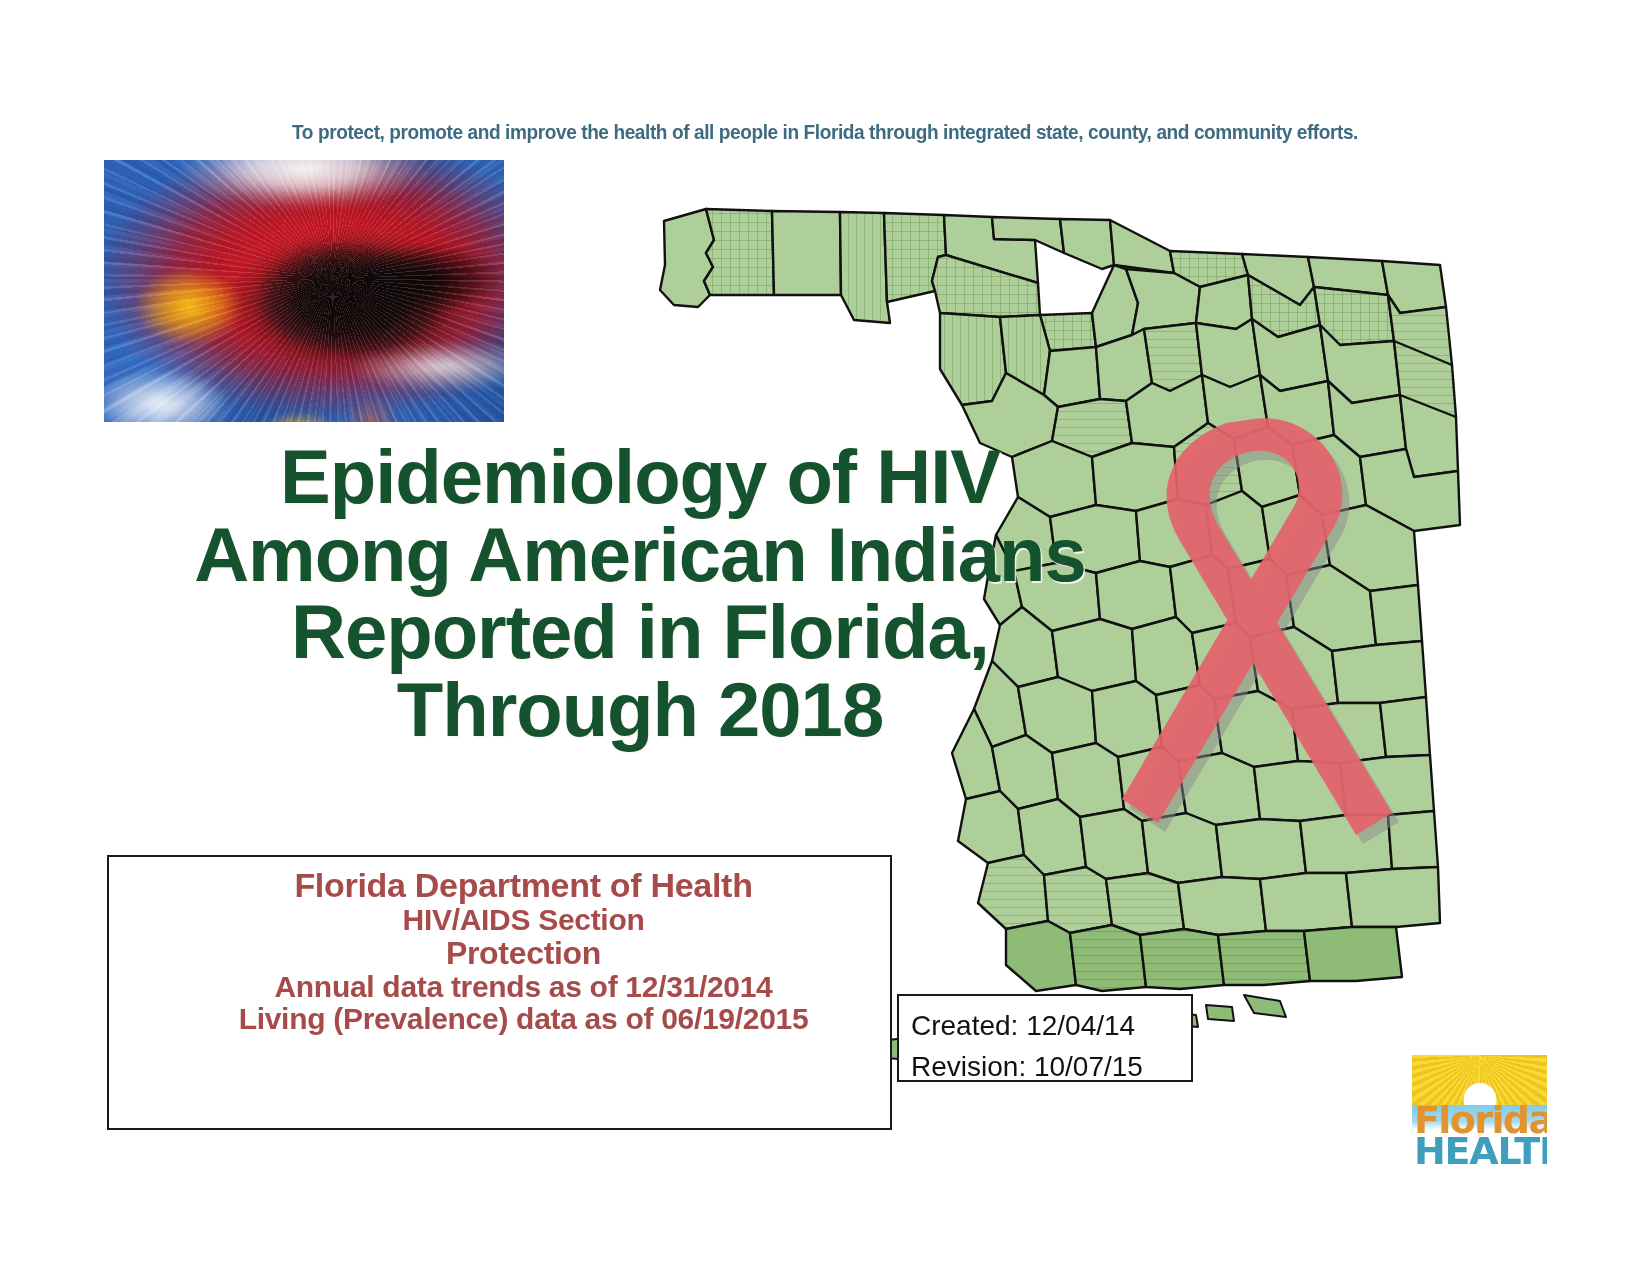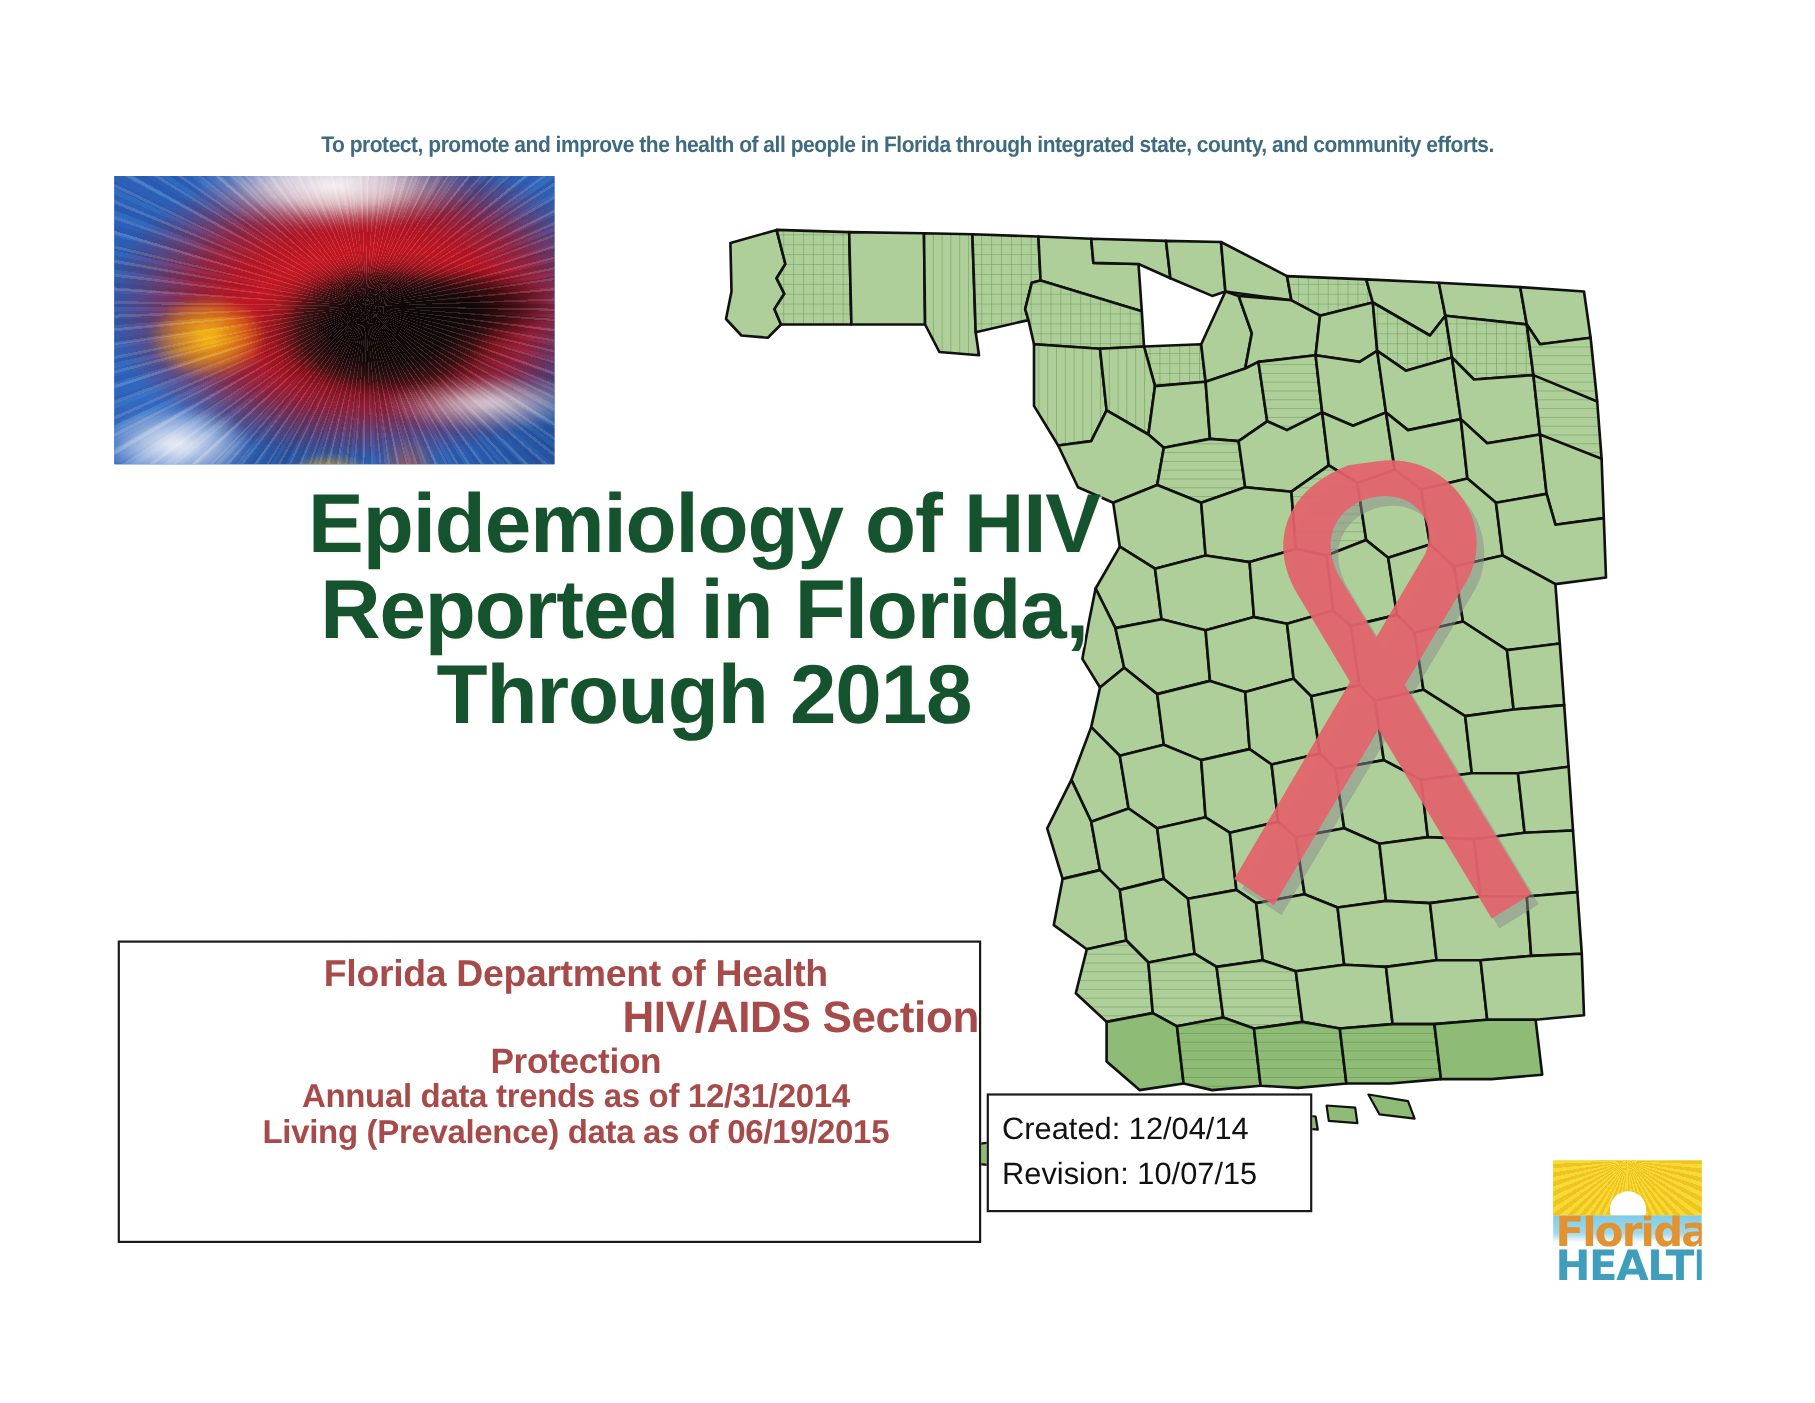--- a/index.html
+++ b/index.html
@@ -164,32 +164,32 @@
   #attrib-box .aline {
     display: block;
     text-align: center;
     color: #a64b49;
     font-family: "Liberation Sans", sans-serif;
     font-weight: bold;
     letter-spacing: -0.3px;
     line-height: 1.08;
   }
   #attrib-box .a1 { font-size: 34px; }
-  #attrib-box .a2 { font-size: 40px; text-align: right; }
+  #attrib-box .a2 { font-size: 30px; }
   #attrib-box .a3 { font-size: 32px; }
   #attrib-box .a4 { font-size: 30px; }
   #attrib-box .a5 { font-size: 30px; }
 
   
   #daterev-box {
     position: absolute;
     left: 897px;
     top: 974px;
     width: 296px;
-    height: 108px;
+    height: 88px;
     border: 2.5px solid #1a1a1a;
     background: #ffffff;
     box-sizing: border-box;
     padding: 10px 0 0 12px;
   }
   #daterev-box .dline {
     display: block;
     color: #111111;
     font-family: "Liberation Sans", sans-serif;
     font-size: 28px;
@@ -460,20 +460,21 @@
                  L 482 604
                  L 518 628
                  L 694 332
                  C 722 280, 676 216, 614 224 Z" fill="#e4636b" fill-opacity="0.92"></path>
       </g>
     </svg>
   </div>
 
   <div id="main-title">
     <span class="tline">Epidemiology of HIV</span>
+    <span class="tline">Among American Indians</span>
     <span class="tline">Reported in Florida,</span>
     <span class="tline">Through 2018</span>
   </div>
 
   <div id="attrib-box">
     <span class="aline a1">Florida Department of Health</span>
     <span class="aline a2">HIV/AIDS Section</span>
     <span class="aline a3">Protection</span>
     <span class="aline a4">Annual data trends as of 12/31/2014</span>
     <span class="aline a5">Living (Prevalence) data as of 06/19/2015</span>

